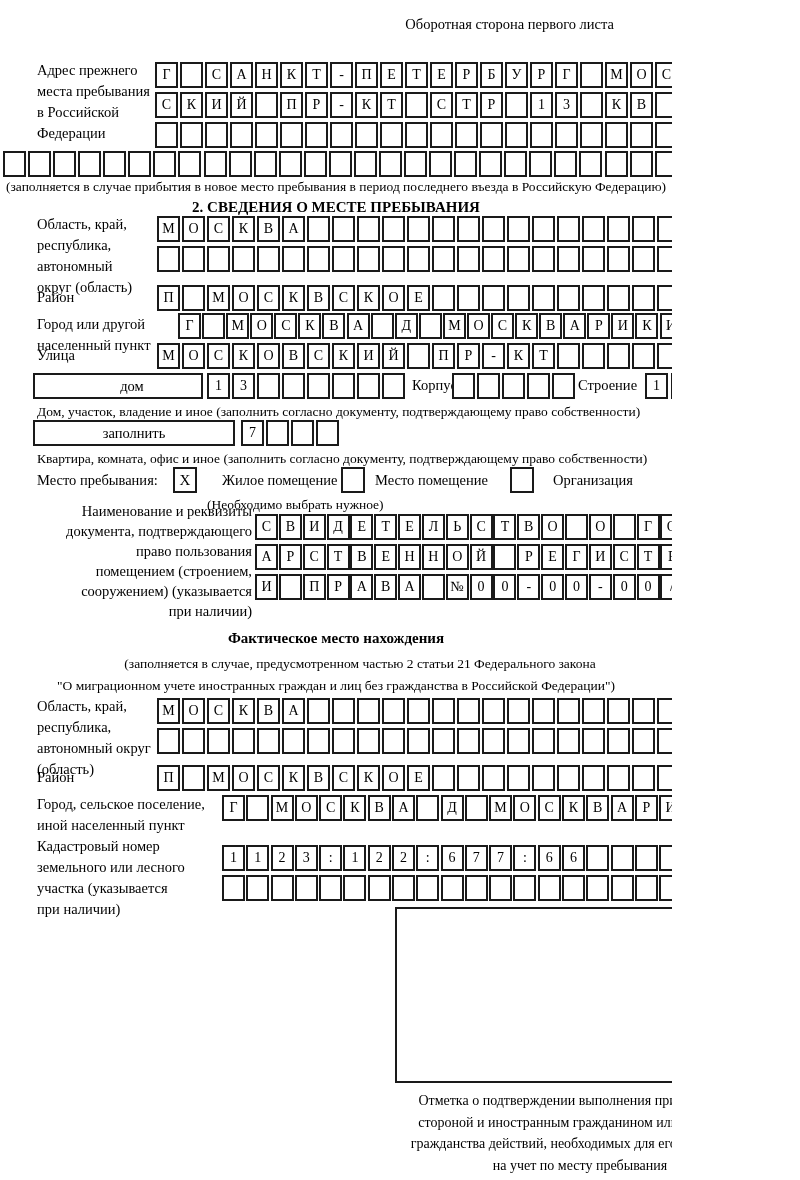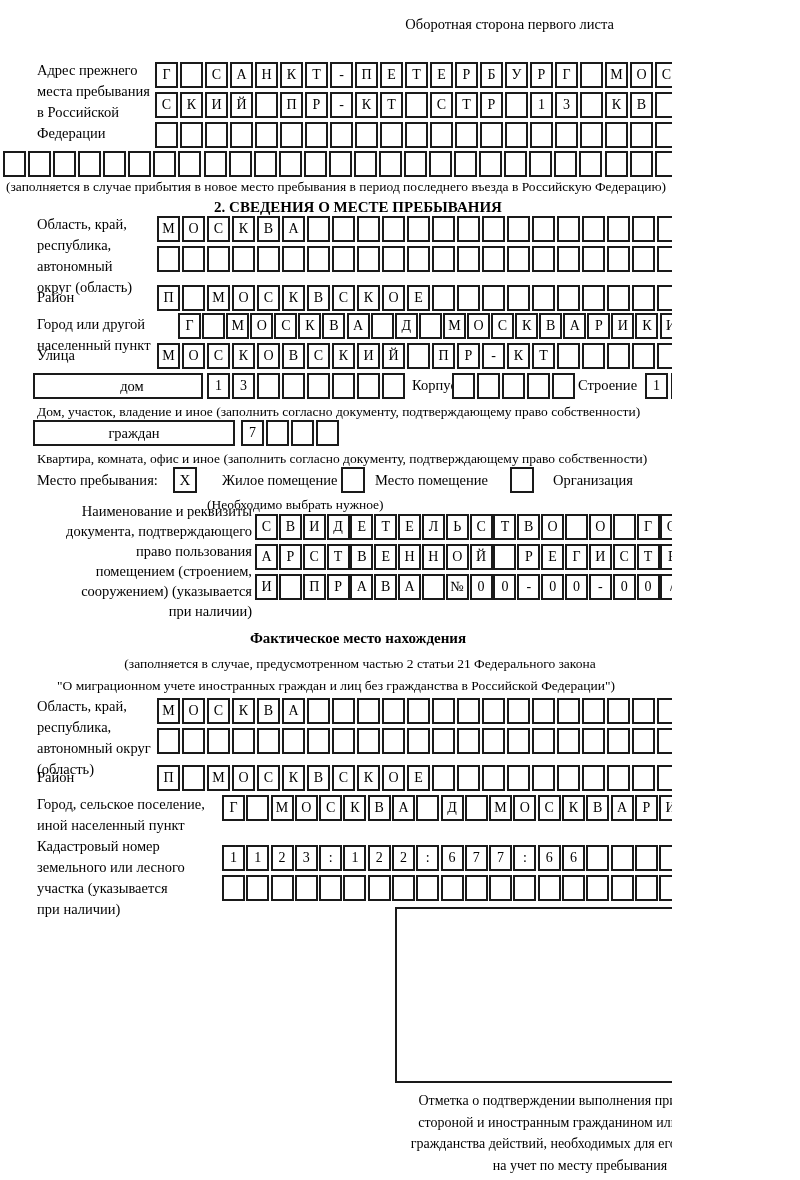--- a/index.html
+++ b/index.html
@@ -4,21 +4,21 @@
 <style>
   html,body{margin:0;padding:0;background:#fff;}
   #page{
     position:relative;width:672px;height:1180px;background:#fff;
     font-family:"Liberation Serif","DejaVu Serif",serif;color:#000;overflow:hidden;
   }
   .abs{position:absolute;}
   .lbl{font-size:14.5px;line-height:21px;white-space:pre-line;}
   .note{font-size:13.5px;}
   .center{text-align:center;width:100%;left:0;}
-  .bold{font-weight:bold;margin-left:22px;}
+  .bold{font-weight:bold;}
   .box-row{display:flex;justify-content:space-between;}
   .cell{
     box-sizing:border-box;width:23px;height:26px;border:2px solid #1a1a1a;
     font-size:14px;line-height:22px;text-align:center;flex:0 0 23px;background:#fff;
   }
   .wide-box{
     box-sizing:border-box;border:2px solid #1a1a1a;height:26px;
     font-size:14.5px;line-height:22px;text-align:center;background:#fff;
   }
   .chk{
@@ -316,21 +316,21 @@
     </div>
   <div class="abs lbl" style="left:578px;top:375px;">Строение</div>
   <div class="abs box-row" style="left:645px;top:373px;width:100px;">
       <div class="cell">1</div>
       <div class="cell"></div>
       <div class="cell"></div>
       <div class="cell"></div>
     </div>
   <div class="abs note" style="left:37px;top:404px;">Дом, участок, владение и иное (заполнить согласно документу, подтверждающему право собственности)</div>
 
-  <div class="abs wide-box" style="left:33px;top:420px;width:202px;">граждан</div>
+  <div class="abs wide-box" style="left:33px;top:420px;width:202px;">заполнить</div>
   <div class="abs box-row" style="left:241px;top:420px;width:98px;">
       <div class="cell">7</div>
       <div class="cell"></div>
       <div class="cell"></div>
       <div class="cell"></div>
     </div>
   <div class="abs note" style="left:37px;top:451px;">Квартира, комната, офис и иное (заполнить согласно документу, подтверждающему право собственности)</div>
 
   <div class="abs lbl" style="left:37px;top:470px;">Место пребывания:</div>
   <div class="abs chk" style="left:173px;top:467px;">X</div>

